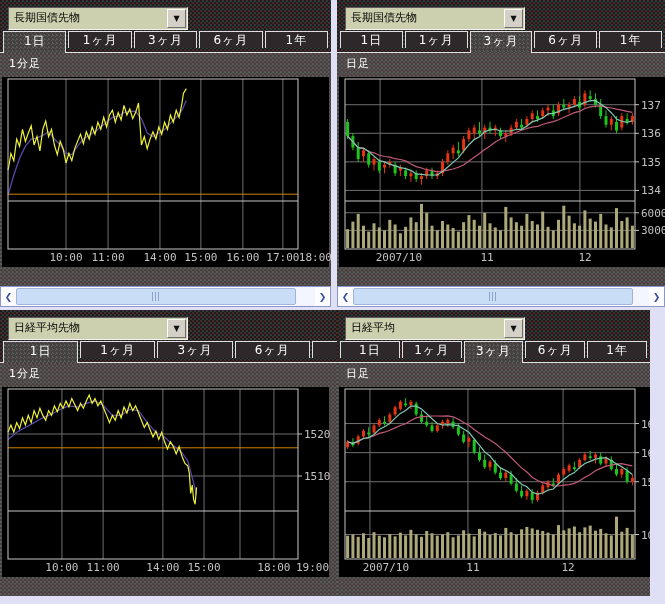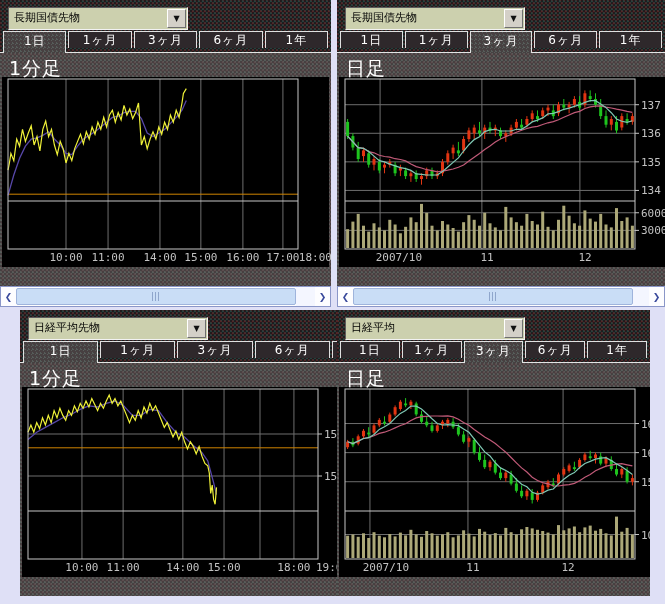--- a/index.html
+++ b/index.html
@@ -1,21 +1,21 @@
 <!DOCTYPE html>
 <html><head>
 <meta charset="utf-8">
 <style>
   html,body{margin:0;padding:0;}
   .app{position:relative;width:665px;height:604px;background:#dfe0f6;overflow:hidden;
        font-family:"DejaVu Sans",sans-serif;outline:1px solid #aab4dc;}
   .panel{position:absolute;overflow:hidden;}
   .p-tl{left:0;top:0;width:331px;height:307px;}
   .p-tr{left:337px;top:0;width:328px;height:307px;}
-  .p-bl{left:0;top:310px;width:390px;height:294px;padding-left:20px;}
+  .p-bl{left:0;top:310px;width:390px;height:294px;}
   .p-br{left:337px;top:310px;width:313px;height:294px;}
   .dither-dark{background-color:#211b1d;
     background-image:linear-gradient(45deg,rgba(140,50,50,.45) 25%,transparent 25%,transparent 75%,rgba(140,50,50,.45) 75%),
                      linear-gradient(45deg,rgba(45,120,108,.40) 25%,transparent 25%,transparent 75%,rgba(45,120,108,.40) 75%);
     background-size:4px 4px;background-position:0 0,2px 2px;}
   .dither-gray{background-color:#474041;
     background-image:linear-gradient(45deg,rgba(120,160,150,.30) 25%,transparent 25%,transparent 75%,rgba(120,160,150,.30) 75%),
                      linear-gradient(45deg,rgba(160,115,115,.25) 25%,transparent 25%,transparent 75%,rgba(160,115,115,.25) 75%);
     background-size:4px 4px;background-position:0 0,2px 2px;}
   .hdr{position:relative;height:31px;}
@@ -27,21 +27,21 @@
     text-align:center;line-height:17px;}
   .tabs{position:relative;height:22px;display:flex;align-items:flex-start;padding:0 2px;}
   .tabs::after{content:"";position:absolute;left:0;right:0;bottom:0;height:1px;background:#e4e4e4;}
   .tab{flex:1;margin:0 1px;height:16px;line-height:16px;text-align:center;font-size:12px;color:#fff;
     background:#2e282b;border:1px solid #e0e0e0;border-bottom:none;cursor:pointer;letter-spacing:1px;}
   .tab.active{height:21px;line-height:19px;margin-bottom:-2px;z-index:2;position:relative;
     background-color:#474041;
     background-image:linear-gradient(45deg,rgba(120,160,150,.30) 25%,transparent 25%,transparent 75%,rgba(120,160,150,.30) 75%);
     background-size:4px 4px;}
   .chart-zone{position:relative;height:233px;}
-  .chart-type-label{position:absolute;left:9px;top:3px;font-size:19px;color:#fff;z-index:2;letter-spacing:1px;}
+  .chart-type-label{position:absolute;left:9px;top:3px;font-size:11px;color:#fff;z-index:2;letter-spacing:1px;}
   svg.chart{position:absolute;left:0;top:0;}
   .scrollbar{position:relative;height:21px;background:#fff;border:1px solid #8a96c8;
     display:flex;align-items:stretch;box-sizing:border-box;}
   .sb-btn{width:15px;background:#fdfdff;color:#3a4a9c;font-size:9px;font-weight:bold;
     display:flex;align-items:center;justify-content:center;cursor:pointer;}
   .sb-thumb{width:278px;background:#c9ddf6;border:1px solid #9fb4dc;border-radius:2px;margin:1px 0;
     display:flex;align-items:center;justify-content:center;cursor:grab;}
   .grip{width:8px;height:9px;background:repeating-linear-gradient(90deg,#8fa6cc 0 1px,transparent 1px 3px);}
   .sb-track{flex:1;background:#f4f6ff;cursor:pointer;}
 </style>

